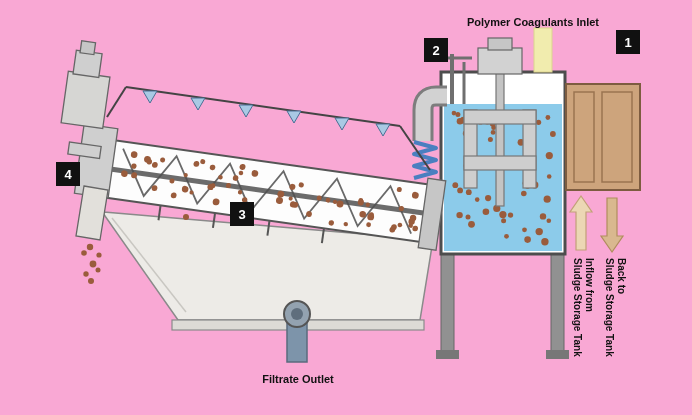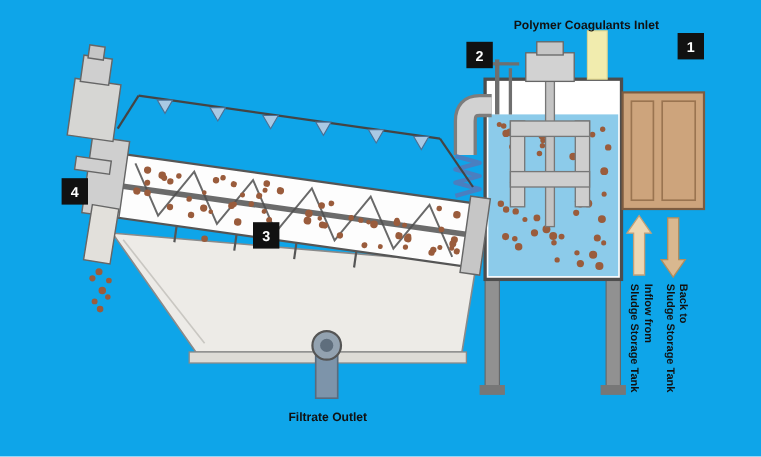--- a/index.html
+++ b/index.html
@@ -1,17 +1,17 @@
 <!DOCTYPE html>
 <html><head>
 <meta charset="utf-8">
 <style>
   html,body{margin:0;padding:0;background:#ffffff;}
   .stage{
-    position:relative;width:692px;height:415px;background:#0ea5e9;
+    position:relative;width:692px;height:415px;background:#f9a8d4;
     font-family:"Liberation Sans",sans-serif;overflow:hidden;
   }
   svg{display:block;}
   .lbl{font-weight:bold;font-size:11px;fill:#111;}
   .vlbl{font-weight:bold;font-size:10px;fill:#111;}
   .marker-num{font-weight:bold;font-size:13px;fill:#ffffff;text-anchor:middle;}
 </style>
 </head>
 <body>
 

